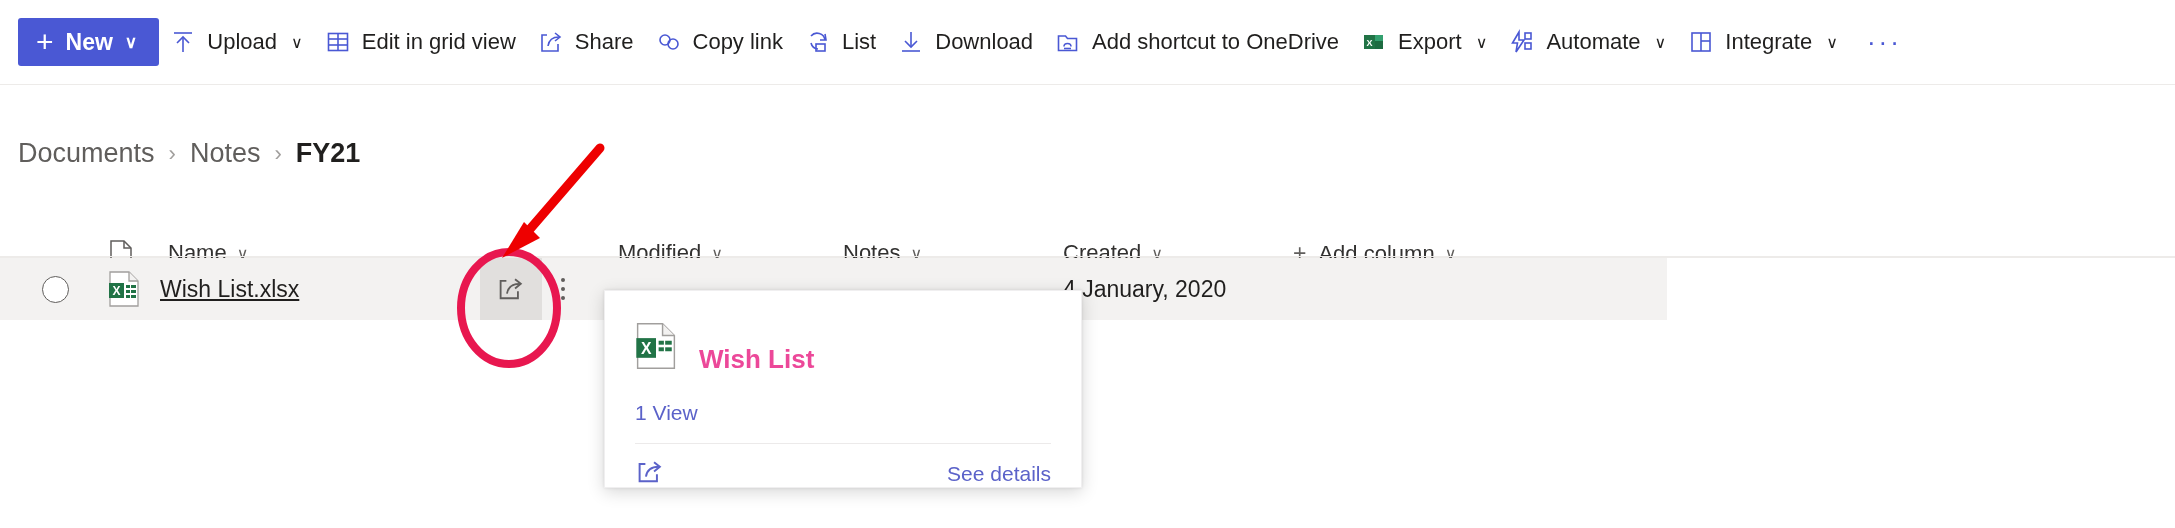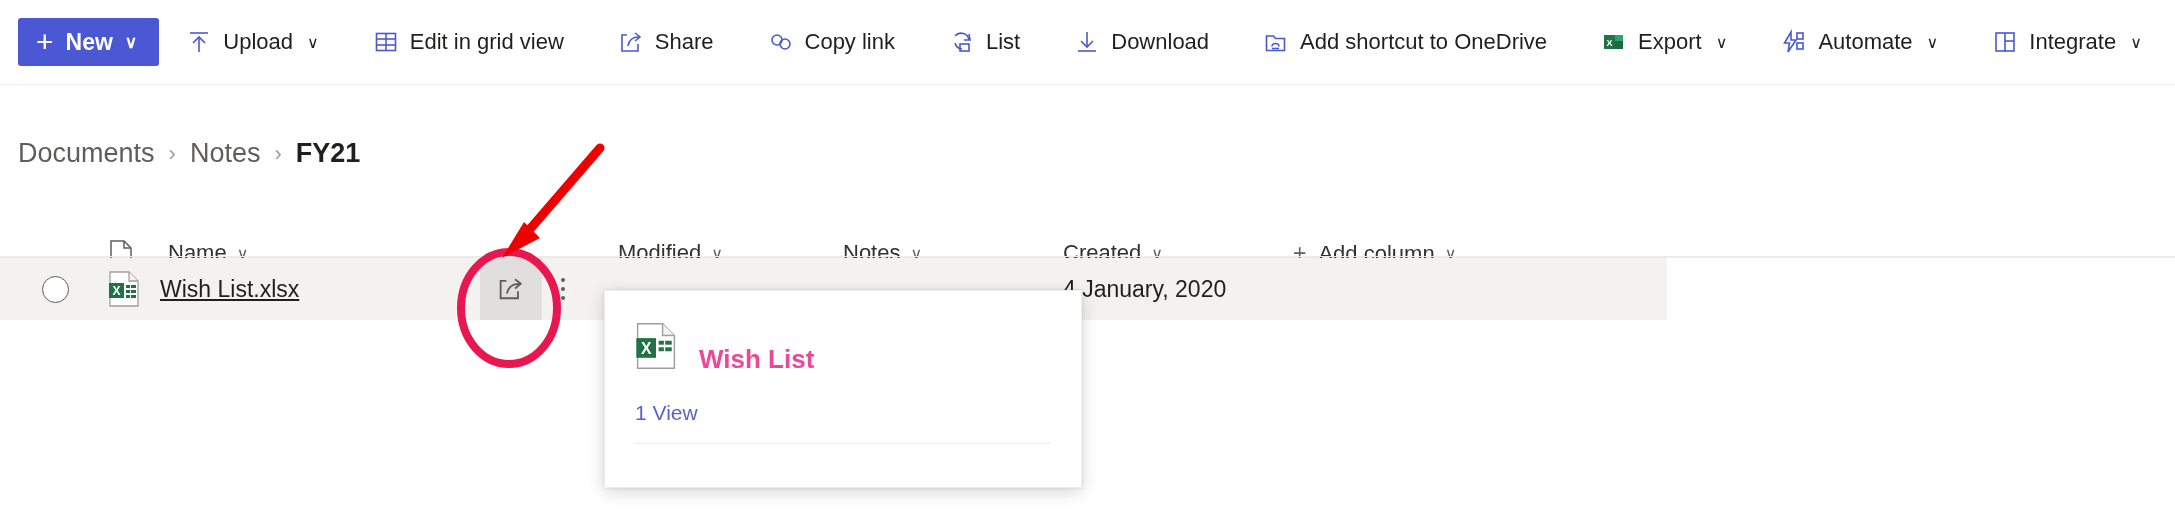--- a/index.html
+++ b/index.html
@@ -37,21 +37,21 @@
     white-space: nowrap;
     cursor: pointer;
   }
   .newbtn .plus { font-size: 30px; font-weight: normal; line-height: 1; }
   .newbtn .chev { font-size: 17px; line-height: 1; }
 
   .cmditem {
     display: flex; align-items: center;
     gap: 11px;
     height: 54px;
-    padding: 0 27px;
+    padding: 0 11px;
     font-size: 22px;
     color: #201f1e;
     white-space: nowrap;
     cursor: pointer;
   }
   .cmditem:first-of-type { margin-left: 26px; }
   .cmditem .ico {
     display: inline-flex; align-items: center; justify-content: center;
     width: 26px; height: 26px;
     flex: 0 0 26px;
@@ -405,20 +405,30 @@
       <rect x="18" y="19" width="4" height="3" fill="#217346"></rect>
       <rect x="23" y="19" width="5" height="3" fill="#217346"></rect>
     </svg>
     <span class="callout-title">Wish List</span>
   </div>
 
   <div class="callout-views">1 View</div>
 
   <div class="callout-divider"></div>
 
+  <div class="callout-foot">
+    <span>
+      <svg width="30" height="30" viewBox="0 0 26 26" fill="none" stroke="#5b62c9" stroke-width="1.7">
+        <polyline points="9,6 4,6 4,21 19,21 19,15"></polyline>
+        <path d="M9.5 17 C10.5 10.5 14.5 8.5 20.5 8.5"></path>
+        <polyline points="16.5,4.5 21.5,8.5 16.5,12.5"></polyline>
+      </svg>
+    </span>
+    <span class="callout-seedetails">See details</span>
+  </div>
 </div>
 
 <svg class="annot" viewBox="0 0 2175 528">
   <ellipse cx="509" cy="308" rx="48" ry="56" fill="none" stroke="#e8174f" stroke-width="8"></ellipse>
   <g>
     <line x1="600" y1="148" x2="518" y2="243" stroke="#ee0000" stroke-width="9" stroke-linecap="round"></line>
     <polygon points="502,258 540,238 524,222" fill="#ee0000"></polygon>
   </g>
 </svg>
 

